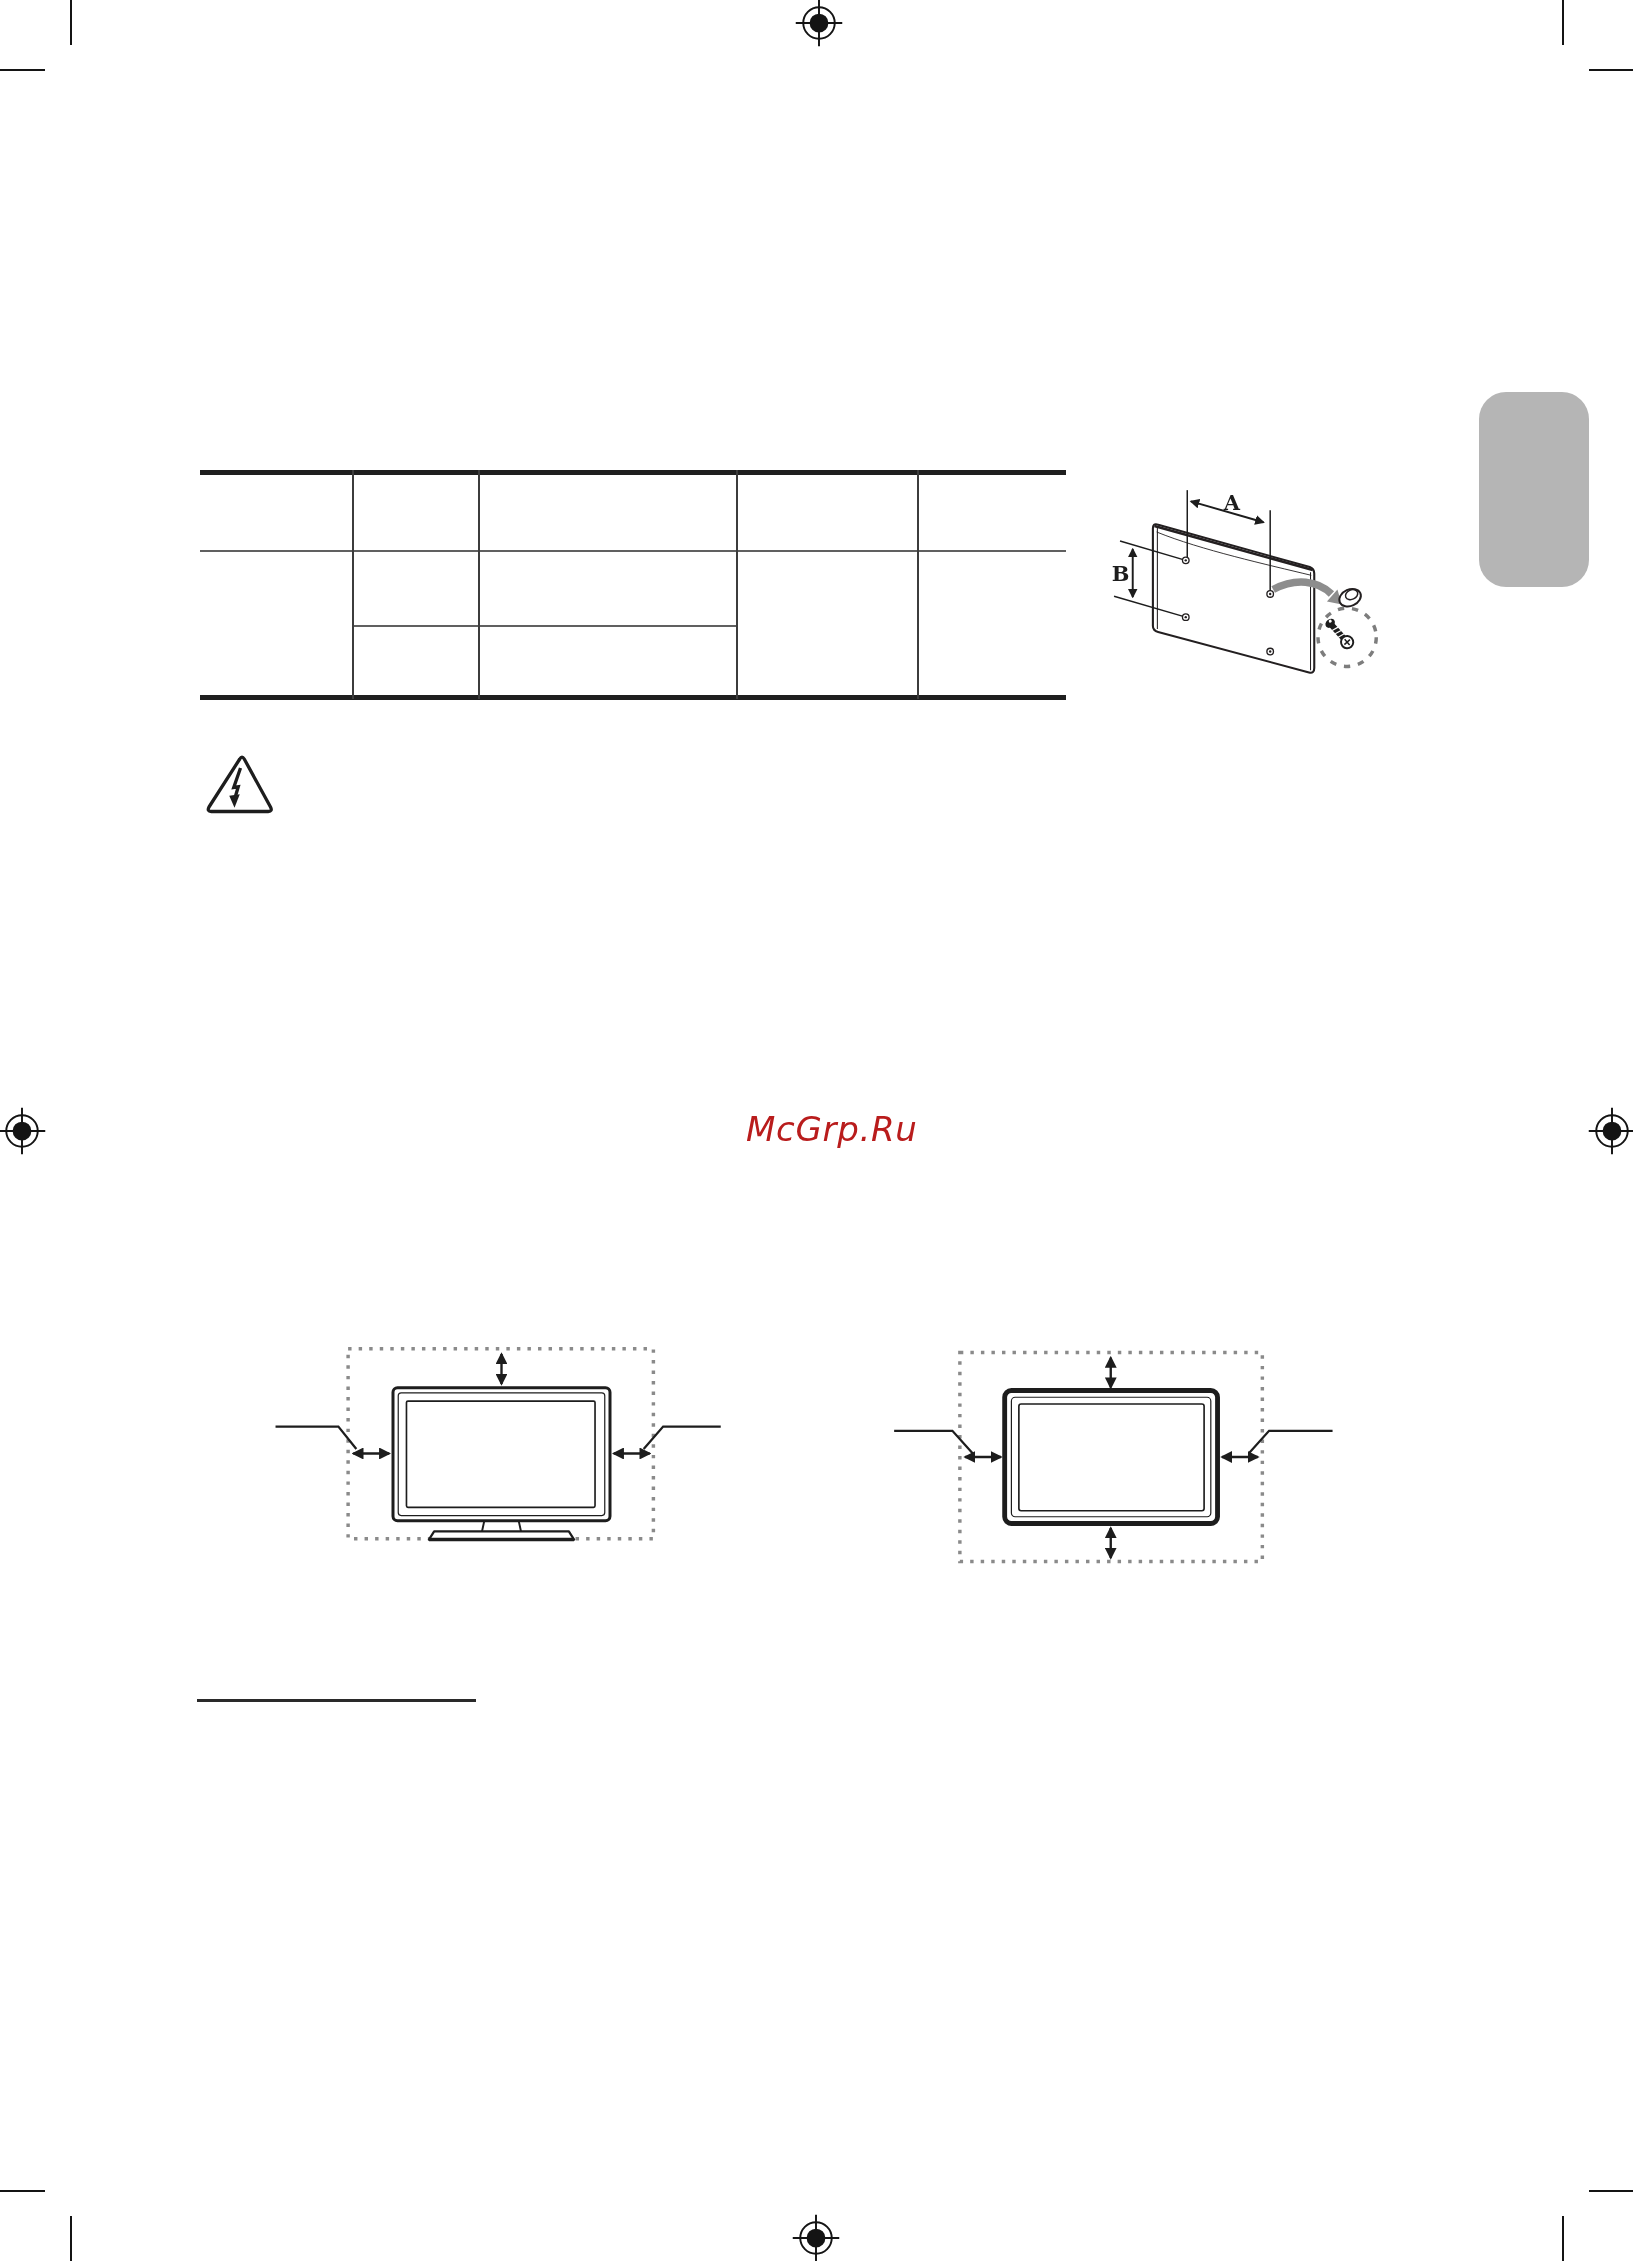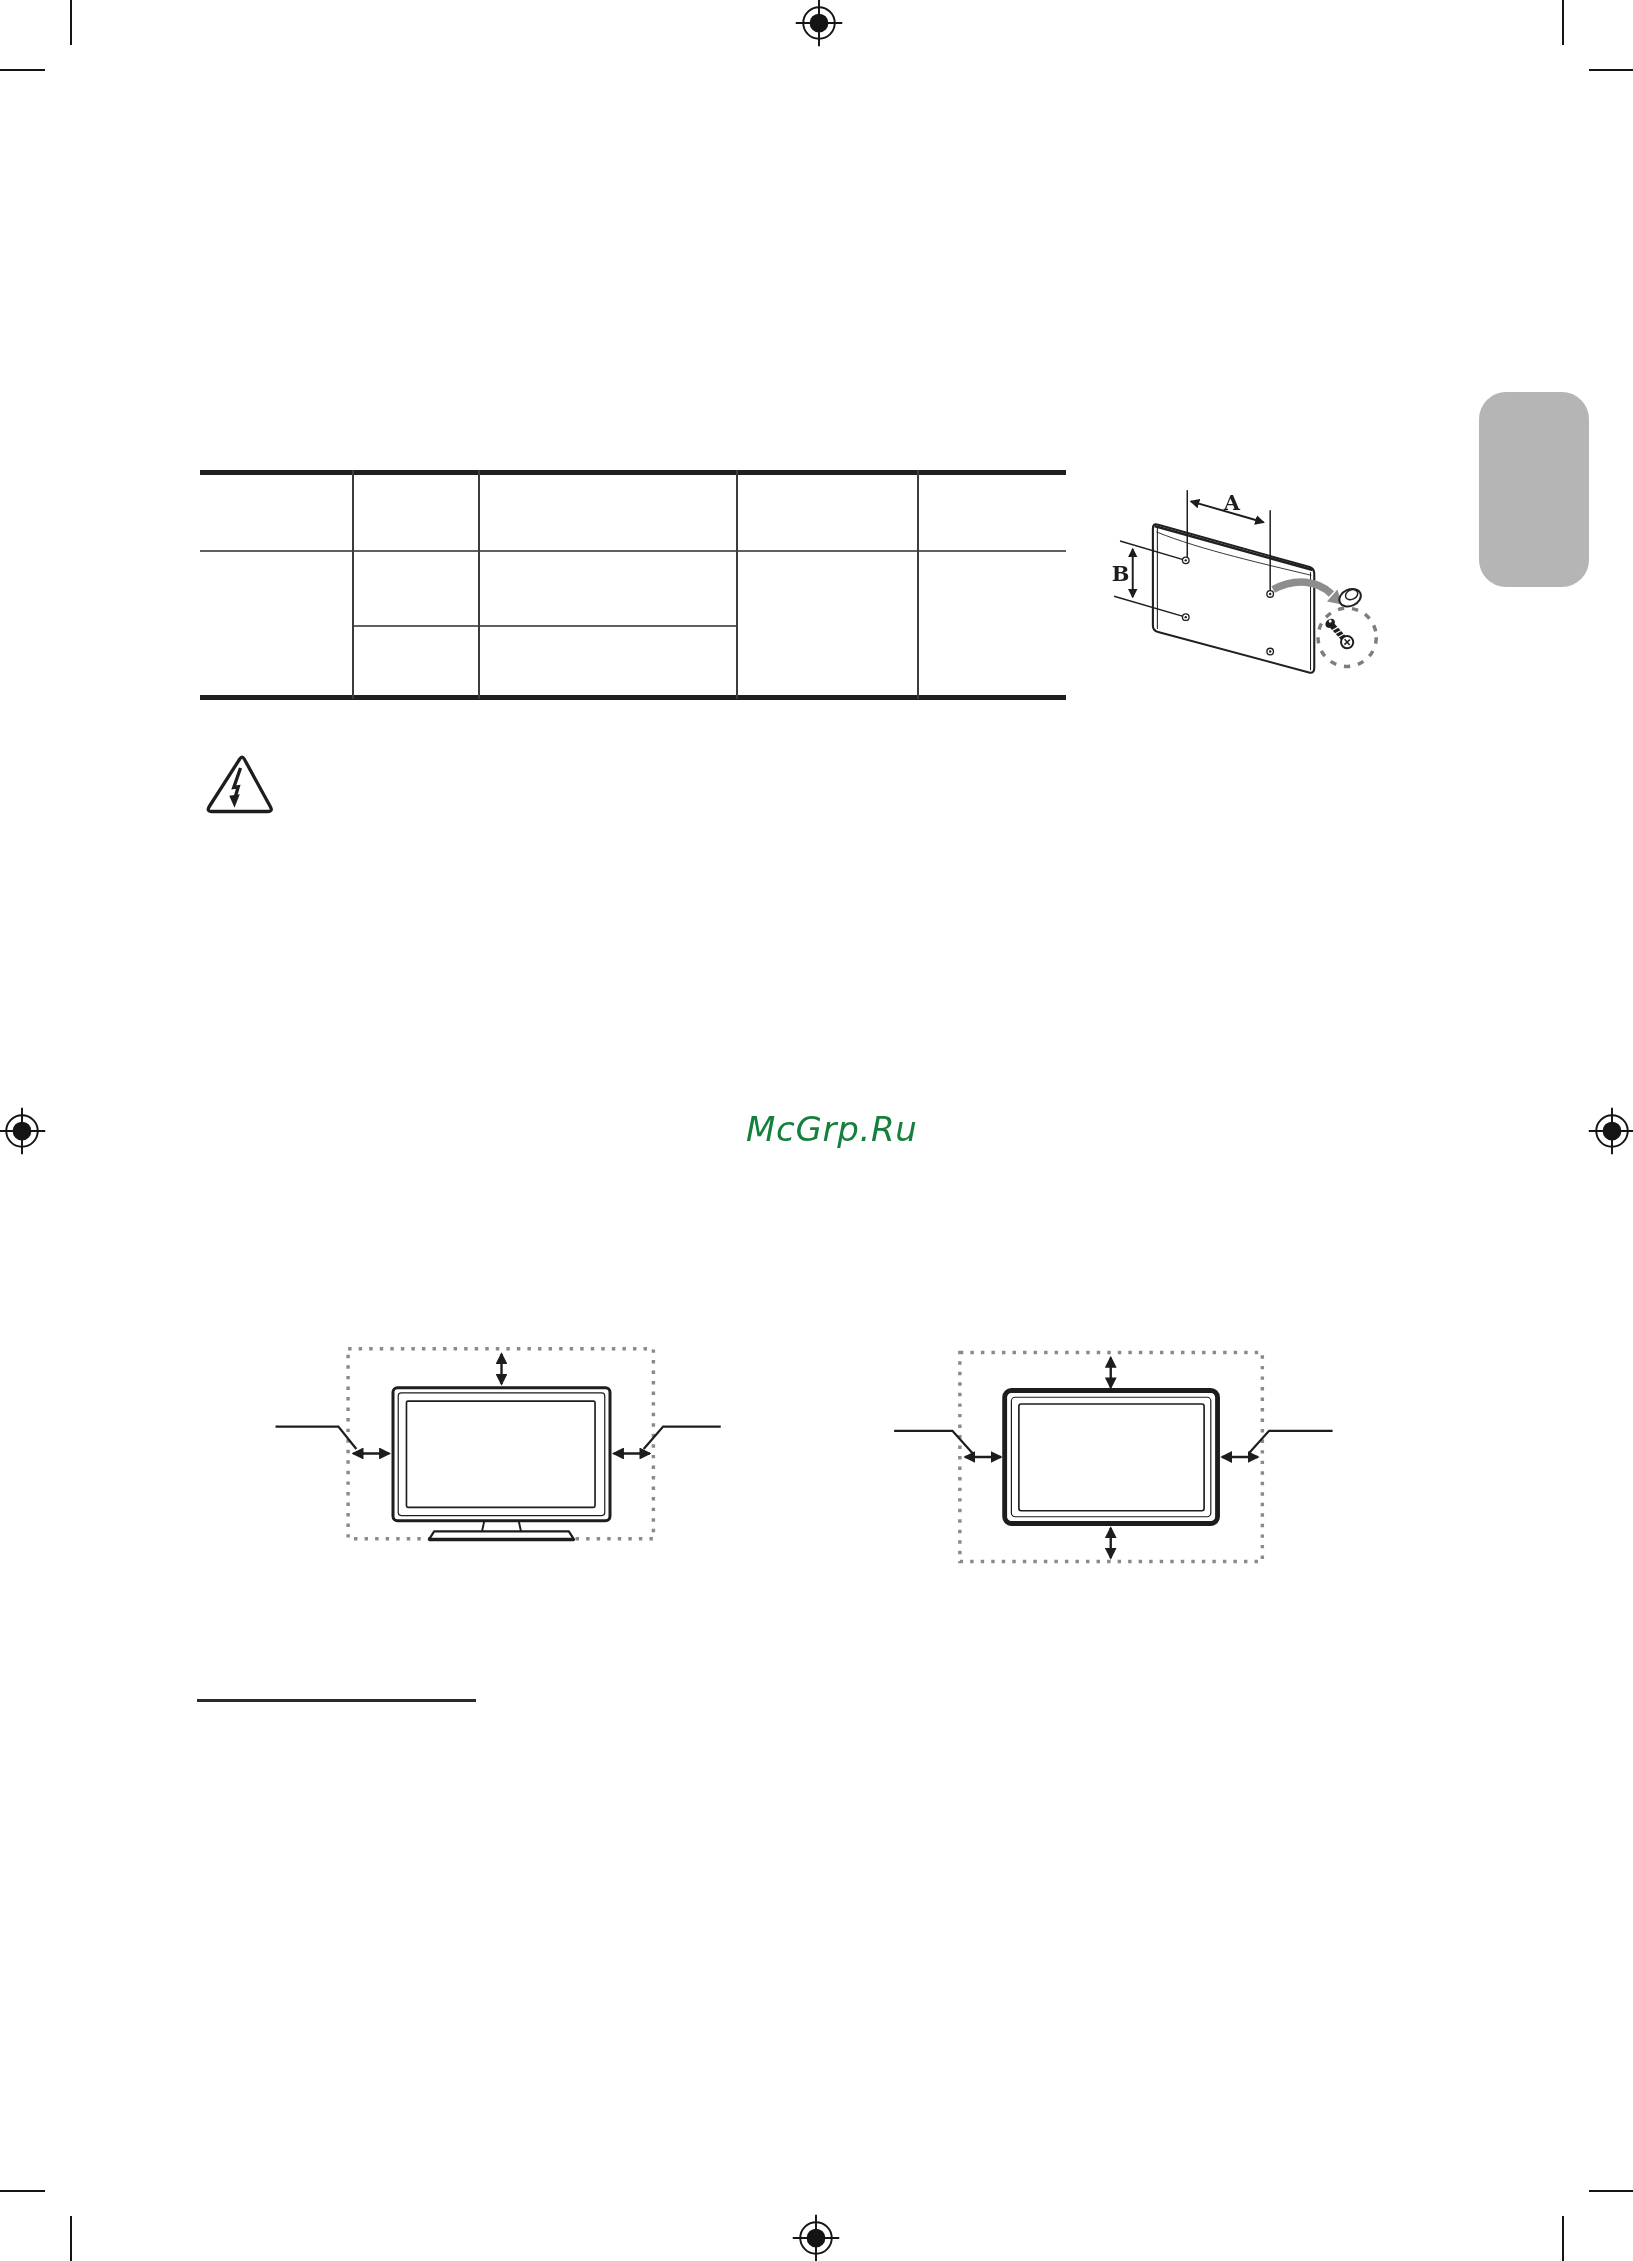--- a/index.html
+++ b/index.html
@@ -13,21 +13,21 @@
   .abs{position:absolute;}
   .mark{background:#141414;}
   .tline{background:#1f1f1f;}
   .grule{background:#606060;}
   .vrule{background:#3c3c3c;}
   #watermark{
     font-family:"DejaVu Sans",sans-serif;
     font-style:italic;
     font-size:34px;
     letter-spacing:0.7px;
-    color:#15803d;
+    color:#b91c1c;
     white-space:nowrap;
   }
   svg text.dimlabel{
     font-family:"DejaVu Serif",serif;
     font-weight:bold;
     font-size:28px;
     fill:#1d1d1d;
   }
 </style>
 </head>

